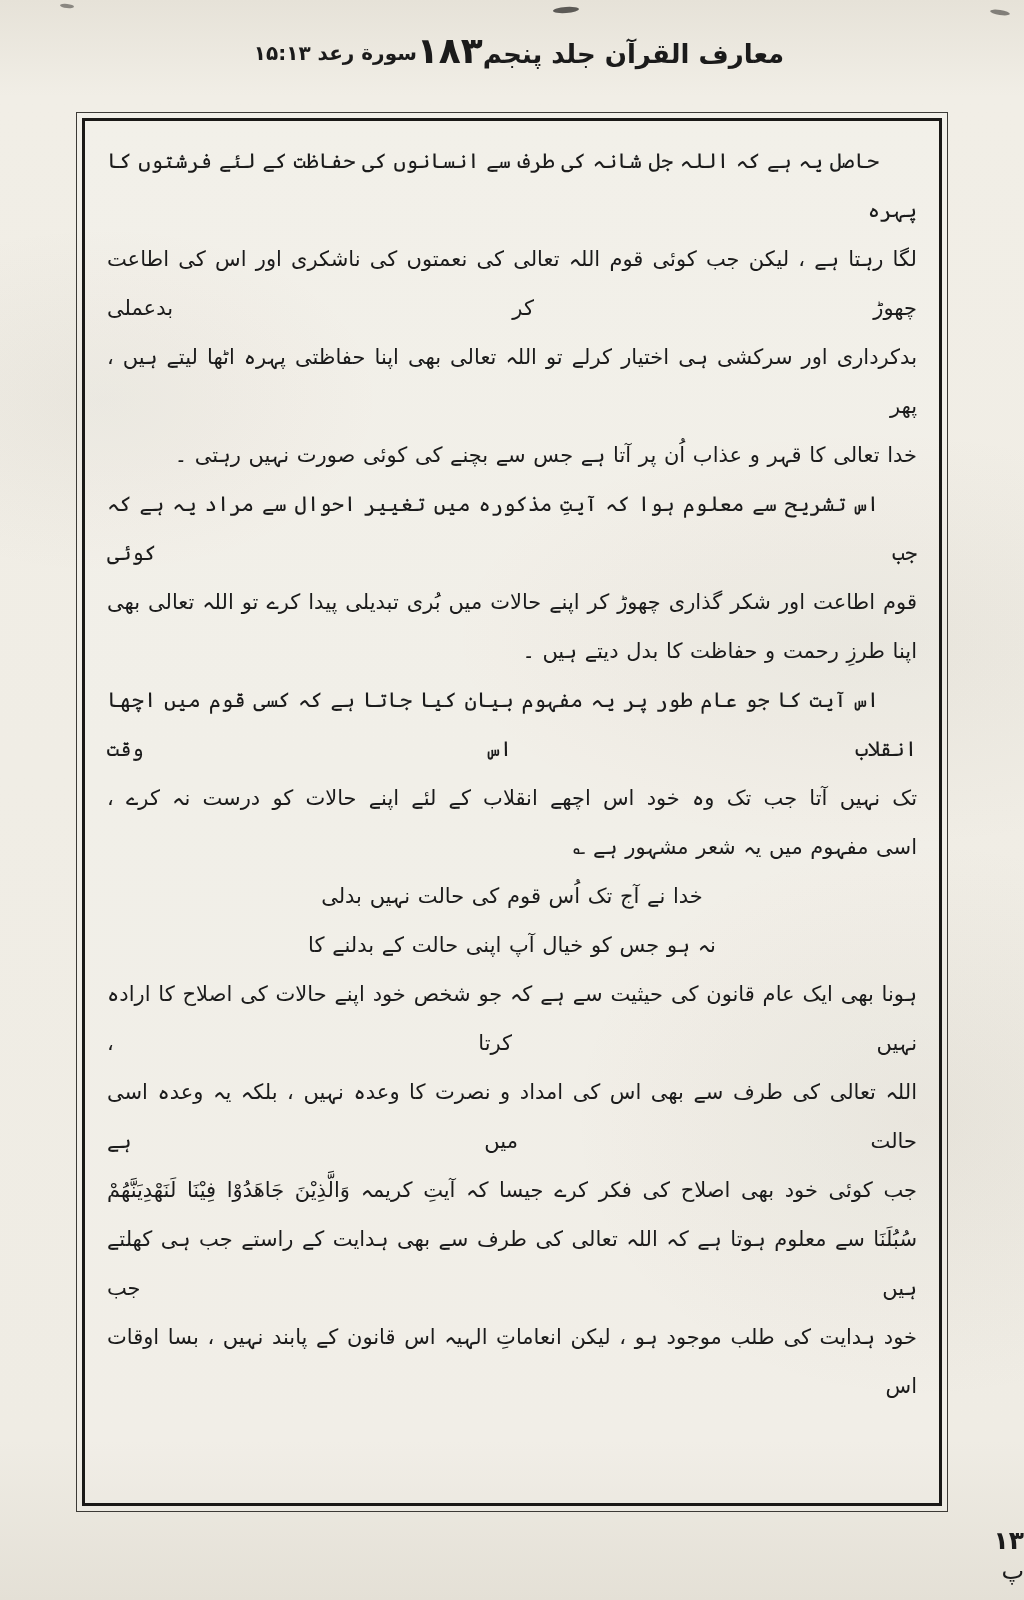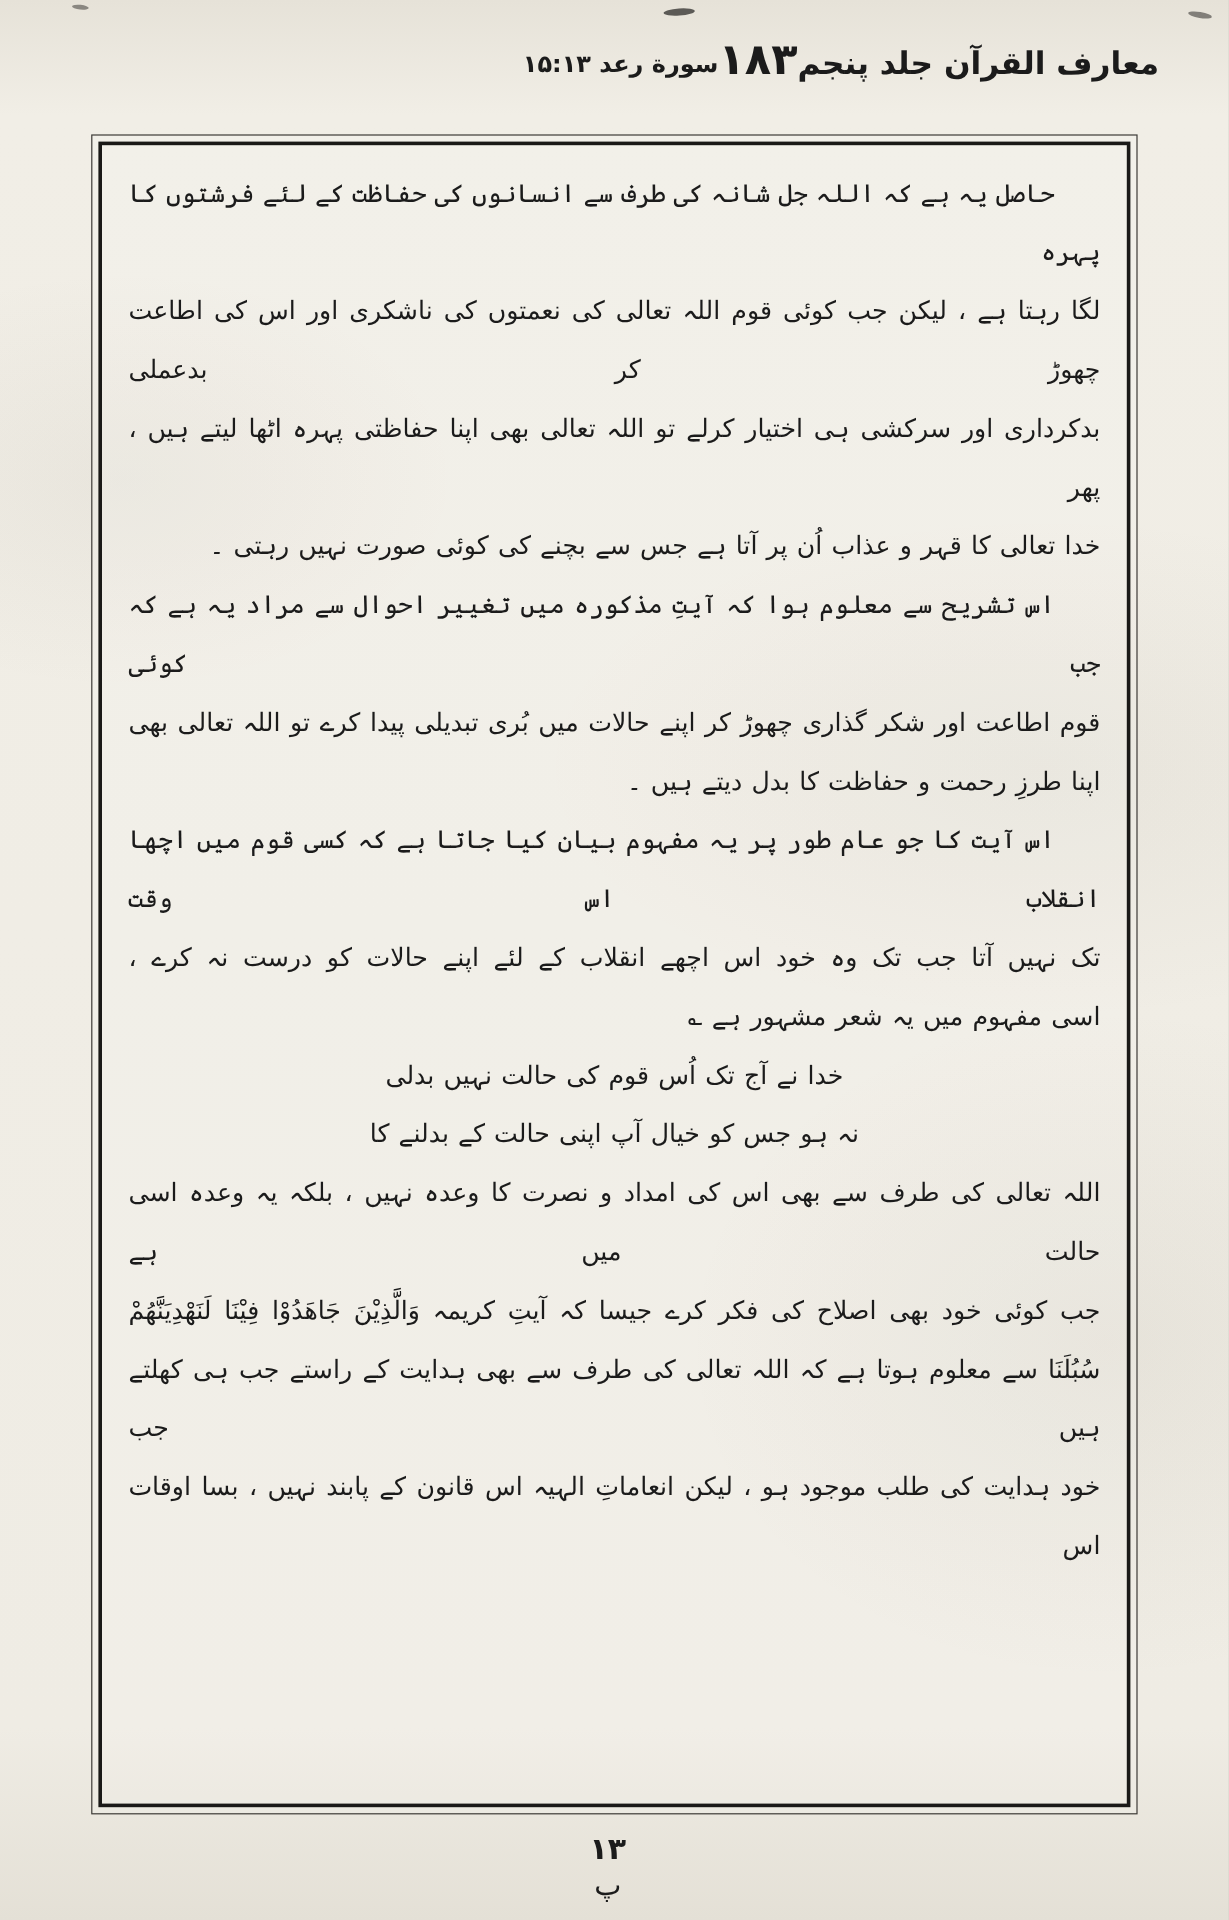--- a/index.html
+++ b/index.html
@@ -19,21 +19,21 @@
       linear-gradient(180deg,#e6e2d8 0%, #f1eee6 6%, #efece4 90%, #e4e0d6 100%);
   }
   
   .artifact{position:absolute;background:#2e2c29;border-radius:50%;}
   .a1{top:7px;left:553px;width:26px;height:6px;opacity:.75;transform:rotate(-4deg);}
   .a2{top:4px;left:60px;width:14px;height:4px;opacity:.5;transform:rotate(6deg);}
   .a3{top:10px;right:14px;width:20px;height:5px;opacity:.55;transform:rotate(9deg);}
 
   .header{
     position:absolute;top:30px;left:72px;right:58px;
-    display:flex;justify-content:flex-end;align-items:flex-end;
+    display:flex;justify-content:center;align-items:flex-end;
     direction:ltr;
   }
   .h-left{font-size:20px;font-weight:bold;direction:rtl;padding-bottom:6px;}
   .h-center{font-size:36px;font-weight:bold;letter-spacing:2px;}
   .h-right{font-size:26px;font-weight:bold;direction:rtl;padding-bottom:2px;}
 
   .frame-outer{
     position:absolute;top:112px;left:76px;width:872px;height:1400px;
     box-sizing:border-box;
     border:1.5px solid #3c3a36;
@@ -52,22 +52,22 @@
     line-height:49px;
     white-space:normal;
     word-spacing:1px;
   }
   .line.start{text-align:justify;text-align-last:justify;text-indent:38px;font-family:Liberation Serif, serif;}
   .line.fill{text-align:justify;text-align-last:justify;}
   .line.end{text-align:right;}
   .line.center{text-align:center;}
 
   .footer{
-    position:absolute;left:0;right:11px;bottom:16px;
-    text-align:center;direction:rtl;
+    position:absolute;left:0;right:0;bottom:16px;
+    text-align:right;direction:rtl;
   }
   .sig{font-size:25px;font-weight:bold;line-height:26px;}
   .catch{font-size:24px;line-height:26px;margin-top:4px;}
 </style>
 </head>
 <body>
 
 <div class="page">
 
   <span class="artifact a1"></span>
@@ -87,20 +87,21 @@
         <div class="line fill">بدکرداری اور سرکشی ہی اختیار کرلے تو اللہ تعالی بھی اپنا حفاظتی پہرہ اٹھا لیتے ہیں ، پھر</div>
         <div class="line end">خدا تعالی کا قہر و عذاب اُن پر آتا ہے جس سے بچنے کی کوئی صورت نہیں رہتی ۔</div>
         <div class="line start">اس تشریح سے معلوم ہوا کہ آیتِ مذکورہ میں تغییر احوال سے مراد یہ ہے کہ جب کوئی</div>
         <div class="line fill">قوم اطاعت اور شکر گذاری چھوڑ کر اپنے حالات میں بُری تبدیلی پیدا کرے تو اللہ تعالی بھی</div>
         <div class="line end">اپنا طرزِ رحمت و حفاظت کا بدل دیتے ہیں ۔</div>
         <div class="line start">اس آیت کا جو عام طور پر یہ مفہوم بیان کیا جاتا ہے کہ کسی قوم میں اچھا انقلاب اس وقت</div>
         <div class="line fill">تک نہیں آتا جب تک وہ خود اس اچھے انقلاب کے لئے اپنے حالات کو درست نہ کرے ،</div>
         <div class="line end">اسی مفہوم میں یہ شعر مشہور ہے ؎</div>
         <div class="line center">خدا نے آج تک اُس قوم کی حالت نہیں بدلی</div>
         <div class="line center">نہ ہو جس کو خیال آپ اپنی حالت کے بدلنے کا</div>
+        <div class="line fill">ہونا بھی ایک عام قانون کی حیثیت سے ہے کہ جو شخص خود اپنے حالات کی اصلاح کا ارادہ نہیں کرتا ،</div>
         <div class="line fill">اللہ تعالی کی طرف سے بھی اس کی امداد و نصرت کا وعدہ نہیں ، بلکہ یہ وعدہ اسی حالت میں ہے</div>
         <div class="line fill">جب کوئی خود بھی اصلاح کی فکر کرے جیسا کہ آیتِ کریمہ وَالَّذِيْنَ جَاهَدُوْا فِيْنَا لَنَهْدِيَنَّهُمْ</div>
         <div class="line fill">سُبُلَنَا سے معلوم ہوتا ہے کہ اللہ تعالی کی طرف سے بھی ہدایت کے راستے جب ہی کھلتے ہیں جب</div>
         <div class="line fill">خود ہدایت کی طلب موجود ہو ، لیکن انعاماتِ الہیہ اس قانون کے پابند نہیں ، بسا اوقات اس</div>
       </div>
   </div>
 
   <div class="footer">
     <div class="sig">۱۳</div>
     <div class="catch">پ</div>

